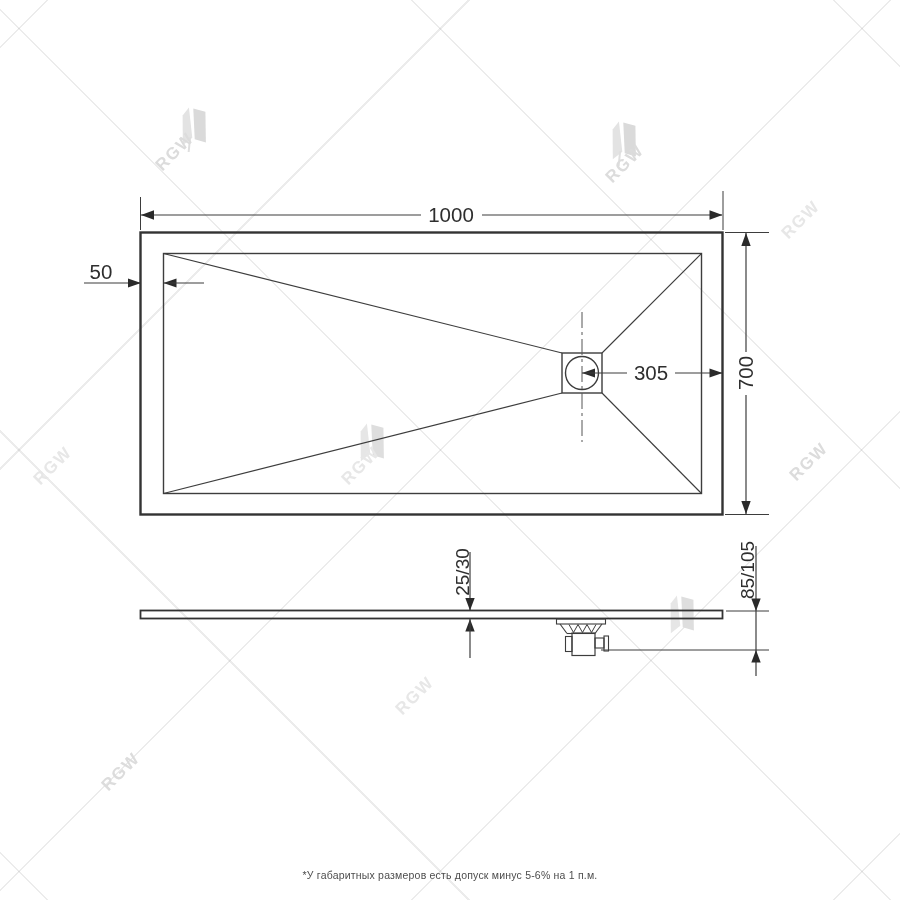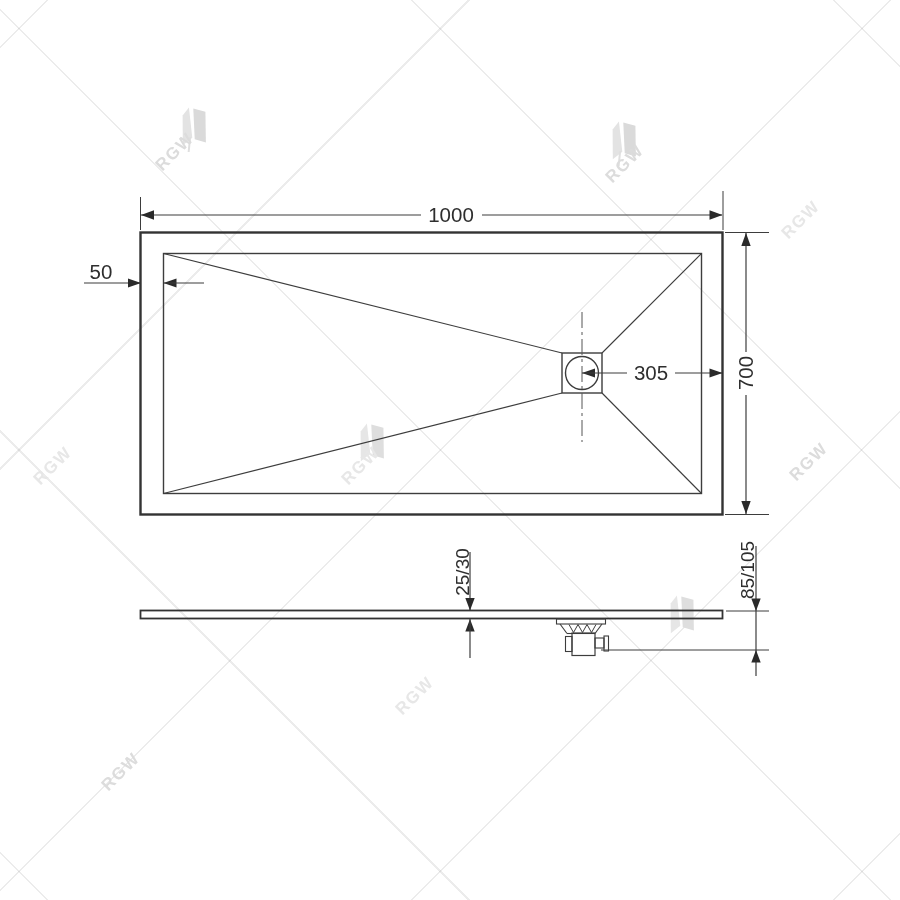--- a/index.html
+++ b/index.html
@@ -164,13 +164,14 @@
     <g>
       <line class="ln" x1="726" y1="611" x2="769" y2="611" stroke-width="1"></line>
       <line class="ln" x1="601" y1="650" x2="769" y2="650" stroke-width="1"></line>
       <line class="ln" x1="756" y1="546" x2="756" y2="676" stroke-width="1.2"></line>
       <polygon class="arrow" points="756,611 751.3,598.5 760.7,598.5"></polygon>
       <polygon class="arrow" points="756,650 751.3,662.5 760.7,662.5"></polygon>
       <text class="t-dim-s" transform="translate(754 570) rotate(-90)" text-anchor="middle">85/105</text>
     </g>
   </svg>
 
+  <div class="footnote">*У габаритных размеров есть допуск минус 5-6% на 1 п.м.</div>
 </div>
 
 </body></html>

